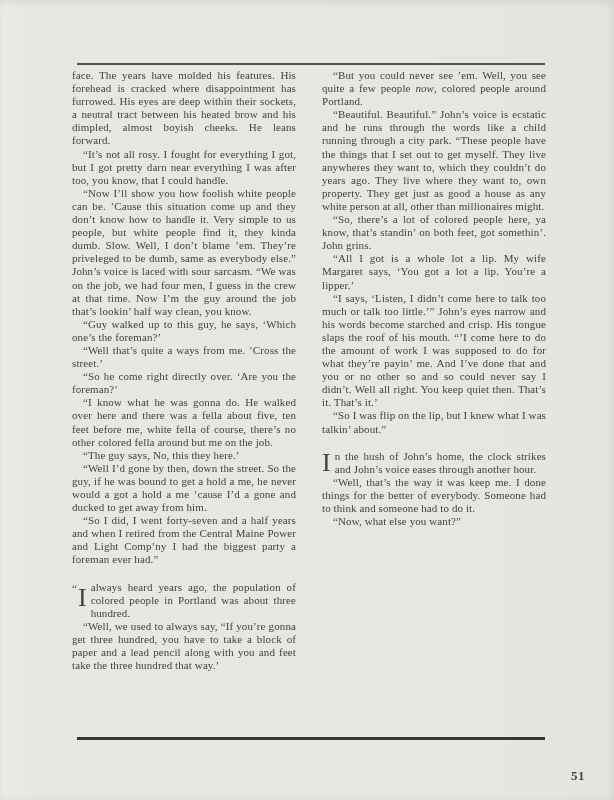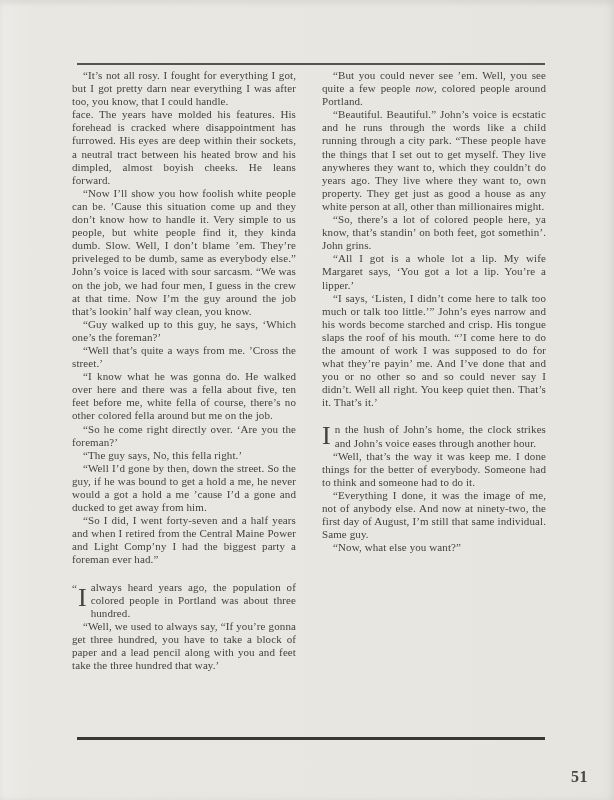--- a/index.html
+++ b/index.html
@@ -35,50 +35,50 @@
   .column-right { left: 322px; }
   .para { margin: 0; padding: 0; }
   .para.indent { text-indent: 11px; }
   .para.section-break { margin-top: 14px; }
   .dropcap-group { float: left; white-space: nowrap; margin: 1px 4px 0 0; }
   .dc-quote { font-size: 11px; vertical-align: 14px; letter-spacing: 1px; }
   .dc-letter { font-size: 26px; line-height: 23px; }
   .italic { font-style: italic; margin-top: 13px; }
   .page-number {
     position: absolute; left: 571px; top: 768px;
-    font-size: 16px; font-weight: bold; color: #4b4843;
+    font-size: 13px; font-weight: bold; color: #4b4843;
     letter-spacing: 0.5px;
     text-align: center;
   }
 </style>
 </head>
 <body>
 
 <div class="page">
   <div class="rule-top"></div>
   <div class="column column-left" id="left-column">
+      <p class="para"><span>face. The years have molded his features. His forehead is cracked where disappointment has furrowed. His eyes are deep within their sockets, a neutral tract between his heated brow and his dimpled, almost boyish cheeks. He leans forward.</span></p>
       <p class="para indent"><span>“It’s not all rosy. I fought for everything I got, but I got pretty darn near everything I was after too, you know, that I could handle.</span></p>
-      <p class="para"><span>face. The years have molded his features. His forehead is cracked where disappointment has furrowed. His eyes are deep within their sockets, a neutral tract between his heated brow and his dimpled, almost boyish cheeks. He leans forward.</span></p>
       <p class="para indent"><span>“Now I’ll show you how foolish white people can be. ’Cause this situation come up and they don’t know how to handle it. Very simple to us people, but white people find it, they kinda dumb. Slow. Well, I don’t blame ’em. They’re priveleged to be dumb, same as everybody else.” John’s voice is laced with sour sarcasm. “We was on the job, we had four men, I guess in the crew at that time. Now I’m the guy around the job that’s lookin’ half way clean, you know.</span></p>
       <p class="para indent"><span>“Guy walked up to this guy, he says, ‘Which one’s the foreman?’</span></p>
       <p class="para indent"><span>“Well that’s quite a ways from me. ’Cross the street.’</span></p>
+      <p class="para indent"><span>“So he come right directly over. ‘Are you the foreman?’</span></p>
       <p class="para indent"><span>“I know what he was gonna do. He walked over here and there was a fella about five, ten feet before me, white fella of course, there’s no other colored fella around but me on the job.</span></p>
-      <p class="para indent"><span>“So he come right directly over. ‘Are you the foreman?’</span></p>
-      <p class="para indent"><span>“The guy says, No, this fella right.’</span></p>
+      <p class="para indent"><span>“The guy says, No, this they here.’</span></p>
       <p class="para indent"><span>“Well I’d gone by then, down the street. So the guy, if he was bound to get a hold a me, he never would a got a hold a me ’cause I’d a gone and ducked to get away from him.</span></p>
       <p class="para indent"><span>“So I did, I went forty-seven and a half years and when I retired from the Central Maine Power and Light Comp’ny I had the biggest party a foreman ever had.”</span></p>
       <p class="para section-break"><span class="dropcap-group"><span class="dc-quote">“</span><span class="dc-letter">I</span></span><span>always heard years ago, the population of colored people in Portland was about three hundred.</span></p>
       <p class="para indent"><span>“Well, we used to always say, “If you’re gonna get three hundred, you have to take a block of paper and a lead pencil along with you and feet take the three hundred that way.’</span></p>
     </div>
   <div class="column column-right" id="right-column">
       <p class="para indent"><span>“But you could never see ’em. Well, you see quite a few people </span><span class="italic">now</span><span>, colored people around Portland.</span></p>
       <p class="para indent"><span>“Beautiful. Beautiful.” John’s voice is ecstatic and he runs through the words like a child running through a city park. “These people have the things that I set out to get myself. They live anywheres they want to, which they couldn’t do years ago. They live where they want to, own property. They get just as good a house as any white person at all, other than millionaires might.</span></p>
       <p class="para indent"><span>“So, there’s a lot of colored people here, ya know, that’s standin’ on both feet, got somethin’. John grins.</span></p>
       <p class="para indent"><span>“All I got is a whole lot a lip. My wife Margaret says, ‘You got a lot a lip. You’re a lipper.’</span></p>
       <p class="para indent"><span>“I says, ‘Listen, I didn’t come here to talk too much or talk too little.’” John’s eyes narrow and his words become starched and crisp. His tongue slaps the roof of his mouth. “’I come here to do the amount of work I was supposed to do for what they’re payin’ me. And I’ve done that and you or no other so and so could never say I didn’t. Well all right. You keep quiet then. That’s it. That’s it.’</span></p>
+      <p class="para indent"><span>“So I was flip on the lip, but I knew what I was talkin’ about.”</span></p>
       <p class="para section-break"><span class="dropcap-group"><span class="dc-letter">I</span></span><span>n the hush of John’s home, the clock strikes and John’s voice eases through another hour.</span></p>
       <p class="para indent"><span>“Well, that’s the way it was keep me. I done things for the better of everybody. Someone had to think and someone had to do it.</span></p>
-      <p class="para indent"><span>“Everything I done, it was the image of me, not of anybody else. And now at ninety-two, the first day of August, I’m still that same individual. Same guy.</span></p>
       <p class="para indent"><span>“Now, what else you want?”</span></p>
     </div>
   <div class="rule-bottom"></div>
   <div class="page-number">51</div>
 </div>
 
 </body></html>

